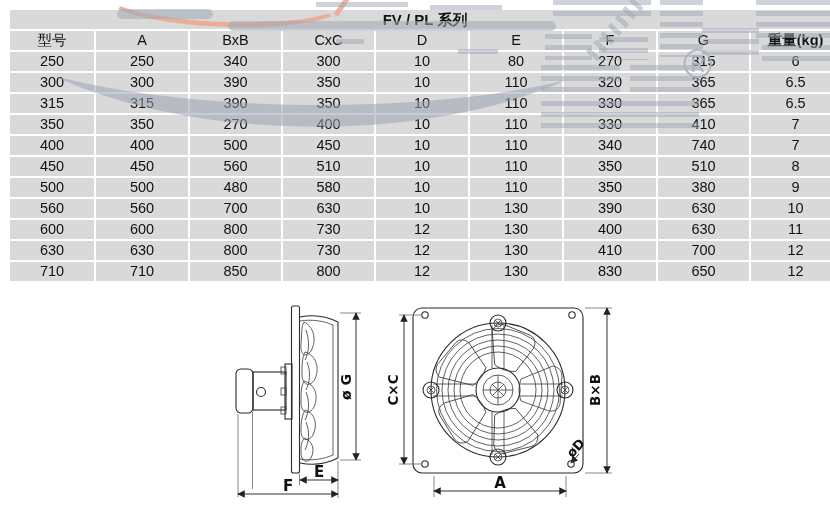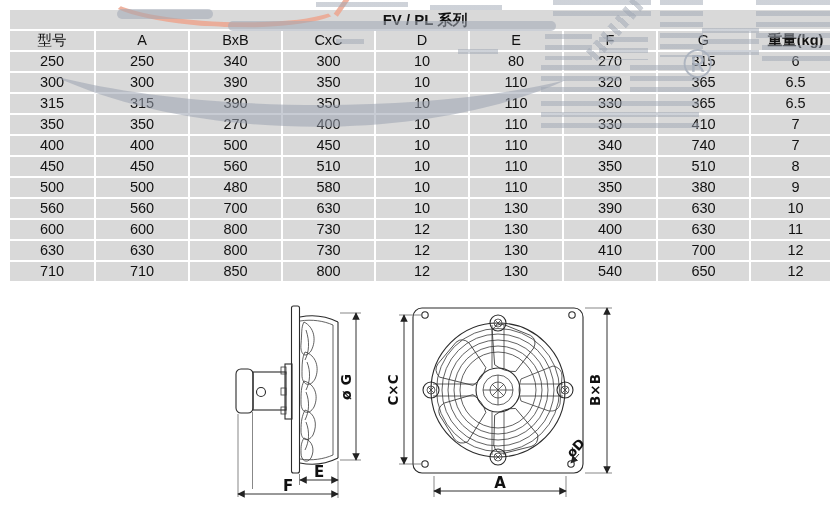--- a/index.html
+++ b/index.html
@@ -173,21 +173,21 @@
           <td>700</td>
           <td>12</td>
         </tr>
         <tr>
           <td>710</td>
           <td>710</td>
           <td>850</td>
           <td>800</td>
           <td>12</td>
           <td>130</td>
-          <td>540</td>
+          <td>830</td>
           <td>650</td>
           <td>12</td>
         </tr>
       </tbody>
   </table>
 
   <svg class="drawing" width="830" height="519" viewBox="0 0 830 519">
     <defs>
       <marker id="arr" viewBox="0 0 10 10" refX="9" refY="5" markerWidth="7.5" markerHeight="7.5" orient="auto-start-reverse">
         <path d="M0,0 L10,5 L0,10 Z" fill="#222"></path>

